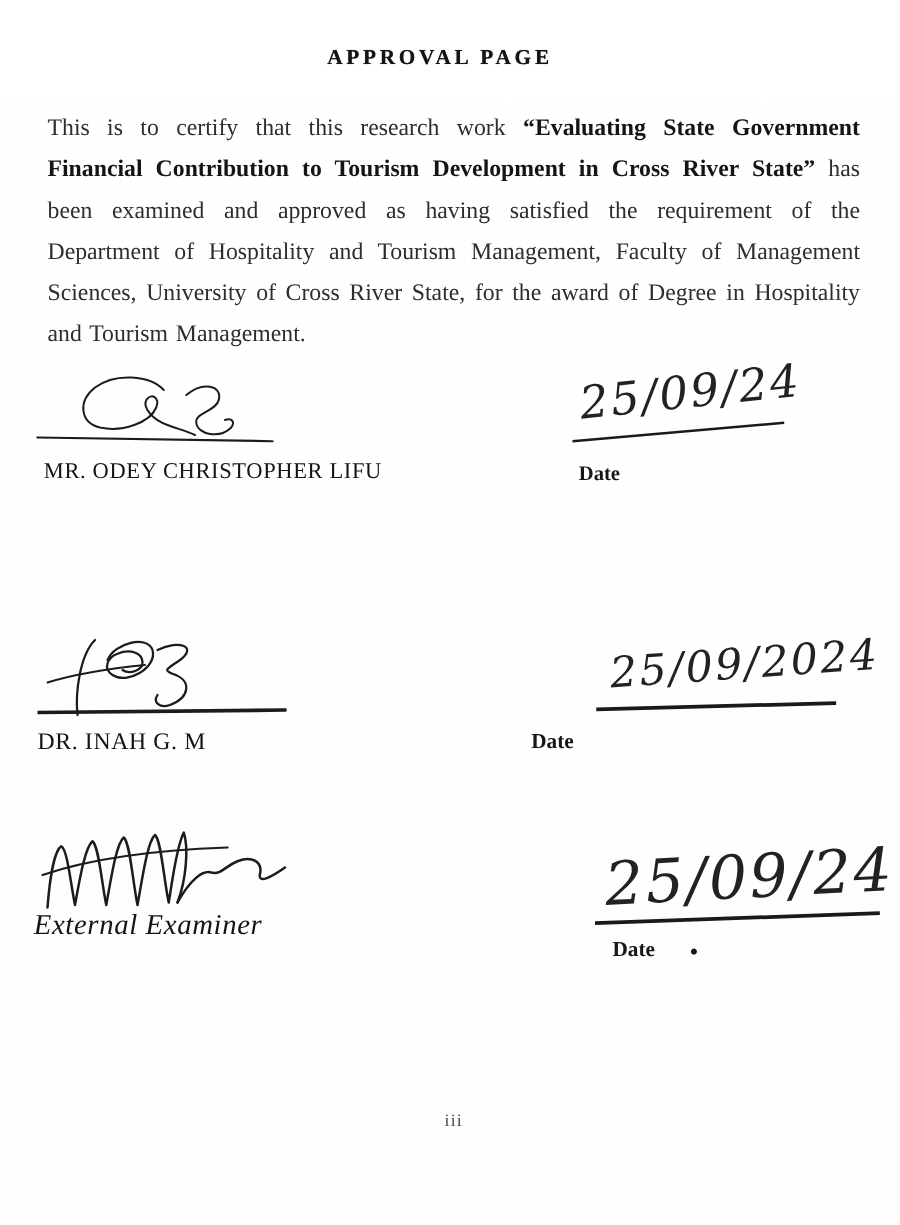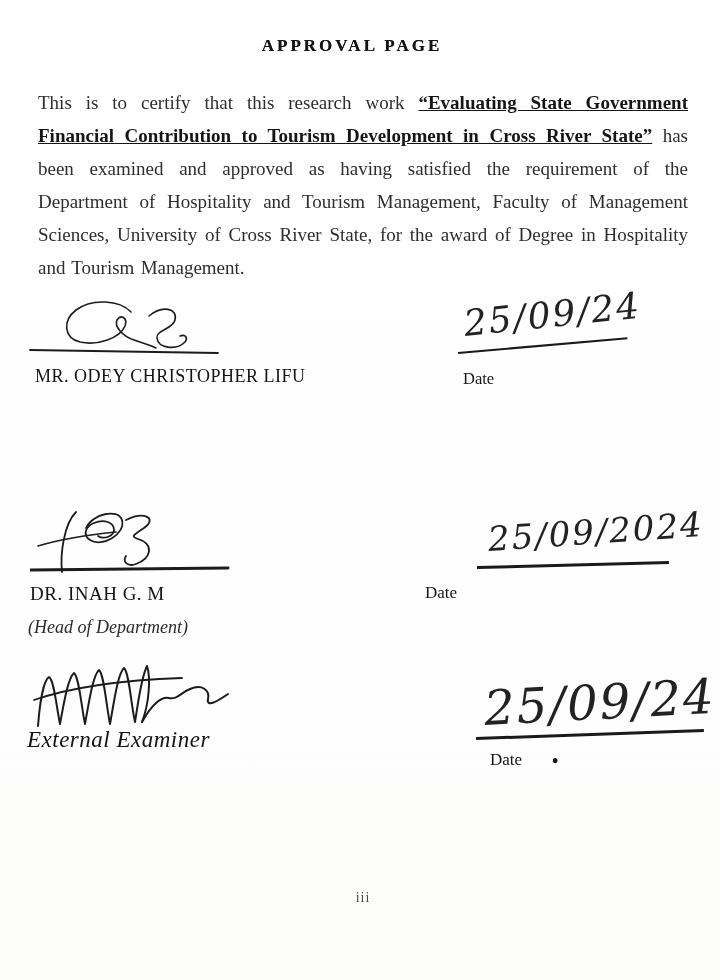--- a/index.html
+++ b/index.html
@@ -37,21 +37,20 @@
     width: 650px;
     font-size: 19px;
     line-height: 33px;
     text-align: justify;
     color: #2e2e2e;
     word-spacing: 1.5px;
   }
   .seg-bold {
     font-weight: 700;
     color: #151515;
-    text-decoration: underline;
   }
   .sig-line {
     position: absolute;
     background: #1a1a1a;
     transform-origin: left center;
   }
   .sig-name {
     position: absolute;
     font-weight: 400;
     color: #141414;
@@ -68,21 +67,21 @@
     position: absolute;
     font-family: "DejaVu Serif", serif;
     font-style: italic;
     color: #222222;
     white-space: nowrap;
     transform-origin: left center;
     letter-spacing: 2px;
   }
   .date-label {
     position: absolute;
-    font-weight: 400;
+    font-weight: 700;
     color: #161616;
     white-space: nowrap;
     text-align: right;
   }
   .ink-dot {
     position: absolute;
     color: #161616;
     font-size: 18px;
     font-weight: 700;
   }
@@ -129,21 +128,20 @@
 
   <svg class="signature-svg" style="left:30px; top:506px;" width="210" height="70" viewBox="0 0 210 70">
     <path d="M32,66 C30,48 34,18 46,6" stroke-width="1.8"></path>
     <path d="M8,40 C34,32 66,28 86,26" stroke-width="1.6"></path>
     <path d="M56,22 C62,8 88,2 92,14 C96,28 72,42 60,34 C52,29 56,20 64,17 C74,13 84,16 84,24 C84,30 74,34 68,30" stroke-width="1.8"></path>
     <path d="M96,14 C114,5 128,12 114,22 C104,29 100,30 108,33 C124,38 122,52 106,58 C98,61 92,56 96,50" stroke-width="1.8"></path>
     <line x1="0" y1="64" x2="198" y2="62" stroke-width="3"></line>
   </svg>
 
   <div class="sig-name" style="left:30px; top:583px; font-size:19px;">DR. INAH G. M</div>
-  <div class="sig-role" style="left:28px; top:617px; font-size:18px;">(Head of Department)</div>
 
   <div class="hw-date" style="left:488px; top:519px; font-size:34px; transform:rotate(-4deg);">25/09/2024</div>
   <div class="sig-line" style="left:477px; top:566px; width:192px; height:2.5px; transform:rotate(-1.5deg);"></div>
   <div class="date-label" style="left:425px; top:583px; font-size:17px;">Date</div>
 
   <svg class="signature-svg" style="left:28px; top:656px;" width="240" height="78" viewBox="0 0 240 78">
     <path d="M10,70 C12,44 16,24 21,21 C26,24 28,48 32,68 C36,46 40,22 46,17 C51,21 53,48 57,68 C61,46 65,19 71,14 C76,18 78,48 82,68 C86,46 90,17 96,12 C101,16 103,48 107,66 C110,48 113,22 119,10 C123,22 121,48 114,66" stroke-width="2"></path>
     <path d="M114,66 C124,48 134,40 141,42 C149,44 152,37 162,33 C174,28 182,34 180,43 C178,52 190,45 200,38" stroke-width="2"></path>
     <path d="M6,44 C44,31 96,24 154,22" stroke-width="1.8"></path>
   </svg>

